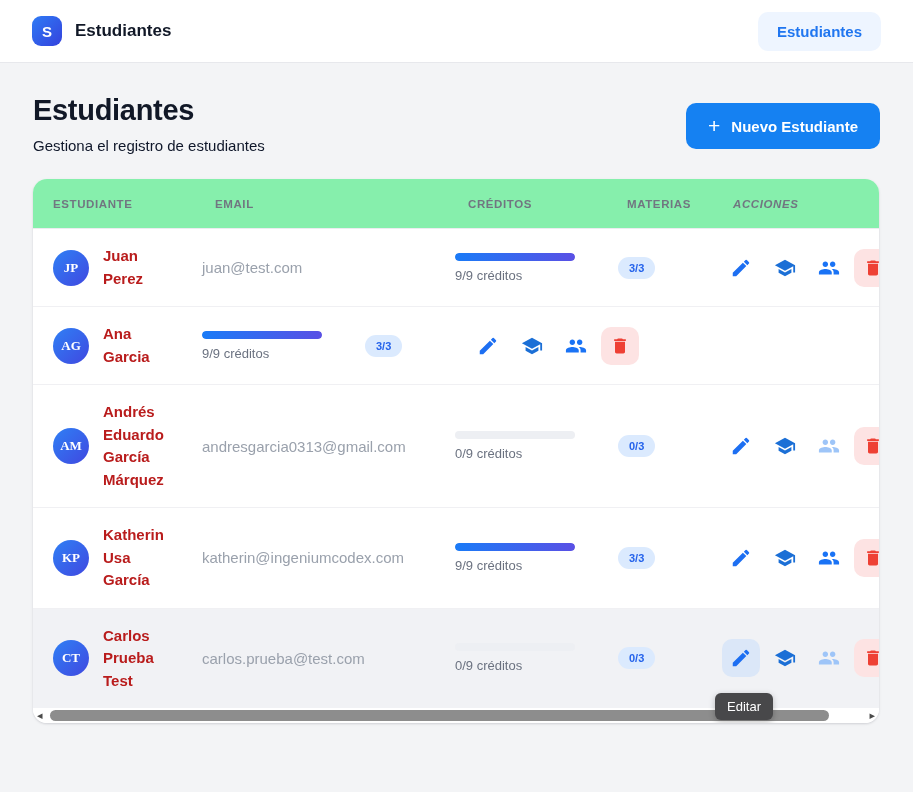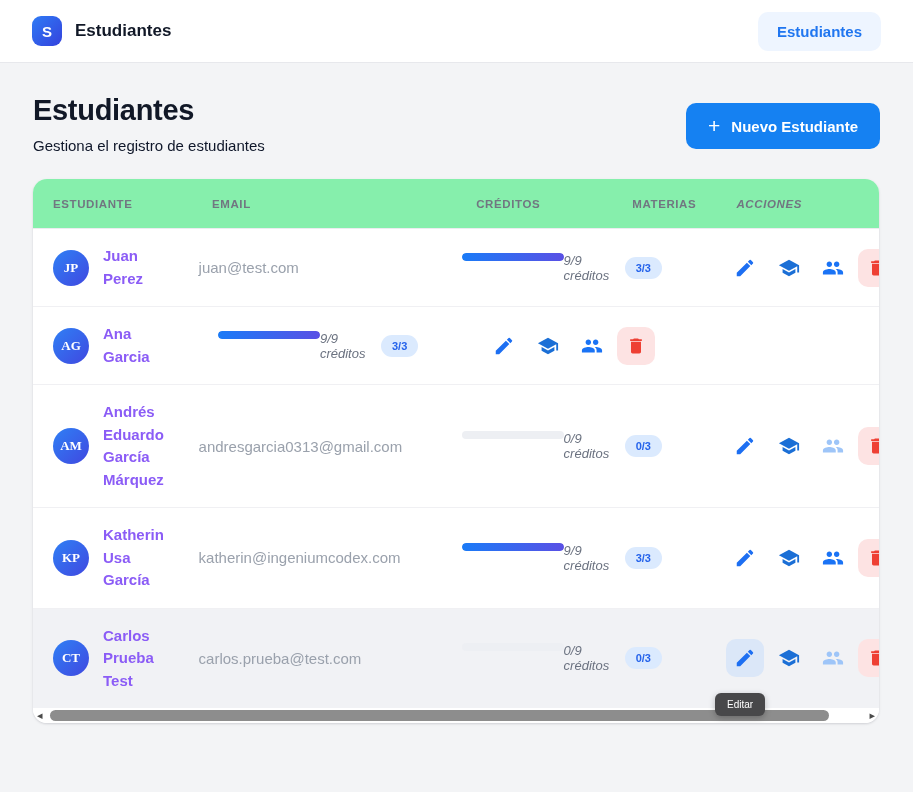--- a/index.html
+++ b/index.html
@@ -57,39 +57,39 @@
     display: flex; height: 50px; align-items: center;
     background: #86efac; border-bottom: 1px solid #ececf0;
     min-width: 872px;
   }
   .th {
     font-size: 11.5px; font-weight: 700; color: #717681;
     letter-spacing: 0.6px; text-transform: uppercase; padding-left: 13px;
   }
   .c-student  { width: 169px; padding-left: 20px; }
   .c-email    { width: 253px; }
-  .c-credits  { width: 159px; margin-left: 16px; }
+  .c-credits  { width: 159px; }
   .c-materias { width: 106px; }
   .c-actions  { width: 185px; font-style: italic; }
   .trow {
     display: flex; align-items: center; min-width: 872px;
     border-bottom: 1px solid #f0f0f3; padding: 16px 0;
     background: #fff;
   }
   .trow.hovered { background: #f1f2f5; border-bottom: none; }
   .cell-student { display: flex; align-items: center; gap: 14px; }
   .avatar {
     width: 36px; height: 36px; border-radius: 50%; flex: 0 0 36px;
     background: linear-gradient(135deg, #2f80f5, #4048e0);
     color: #fff; font-weight: 700; font-size: 13px;
     display: flex; align-items: center; justify-content: center; font-family: Liberation Serif, serif;
   }
-  .name { width: 70px; font-size: 15px; font-weight: 600; color: #8b5cf6; line-height: 1.5; }
+  .name { width: 70px; font-size: 15px; font-weight: 600; color: #b91c1c; line-height: 1.5; }
   .email { font-size: 15px; color: #9aa1ac; }
-  .cell-credits { display: flex; flex-direction: row; justify-content: center; font-style: italic; }
+  .cell-credits { display: flex; flex-direction: column; justify-content: center; }
   .track { width: 120px; height: 8px; border-radius: 4px; background: #edeff3; overflow: hidden; margin-bottom: 7px; }
   .fill  { height: 100%; border-radius: 4px; background: linear-gradient(90deg, #1a7bf7, #5a50e5); }
   .credits-label { font-size: 13px; color: #6b7280; }
   .badge {
     display: inline-block; margin-left: 4px;
     background: #dbeafe; color: #2563eb;
     font-size: 11px; font-weight: 700;
     padding: 5px 11px; border-radius: 999px;
   }
   .cell-actions { display: flex; align-items: center; gap: 6px; padding-left: 2px; }
@@ -110,21 +110,21 @@
   .hscrollbar {
     position: absolute; left: 0; bottom: 0; width: 846px; height: 15px;
     background: #fff; display: flex; align-items: center; padding: 0 4px;
   }
   .sb-arrow { font-size: 11px; color: #4a4a4a; line-height: 1; flex: 0 0 auto; }
   .sb-track { flex: 1; height: 11px; margin: 0 3px; position: relative; }
   .sb-thumb { position: absolute; left: 4px; top: 0; width: 779px; height: 11px; border-radius: 6px; background: #8d8d8d; }
   
   .tooltip {
     position: absolute; left: 682px; top: 514px; z-index: 5;
-    background: #48484a; color: #fff; font-size: 10px;
+    background: #48484a; color: #fff; font-size: 13px;
     padding: 6px 12px; border-radius: 6px;
     box-shadow: 0 2px 6px rgba(0,0,0,.25);
   }
 </style>
 </head>
 <body>
 
 <header class="topbar">
   <div class="topbar-left">
     <div class="logo">

